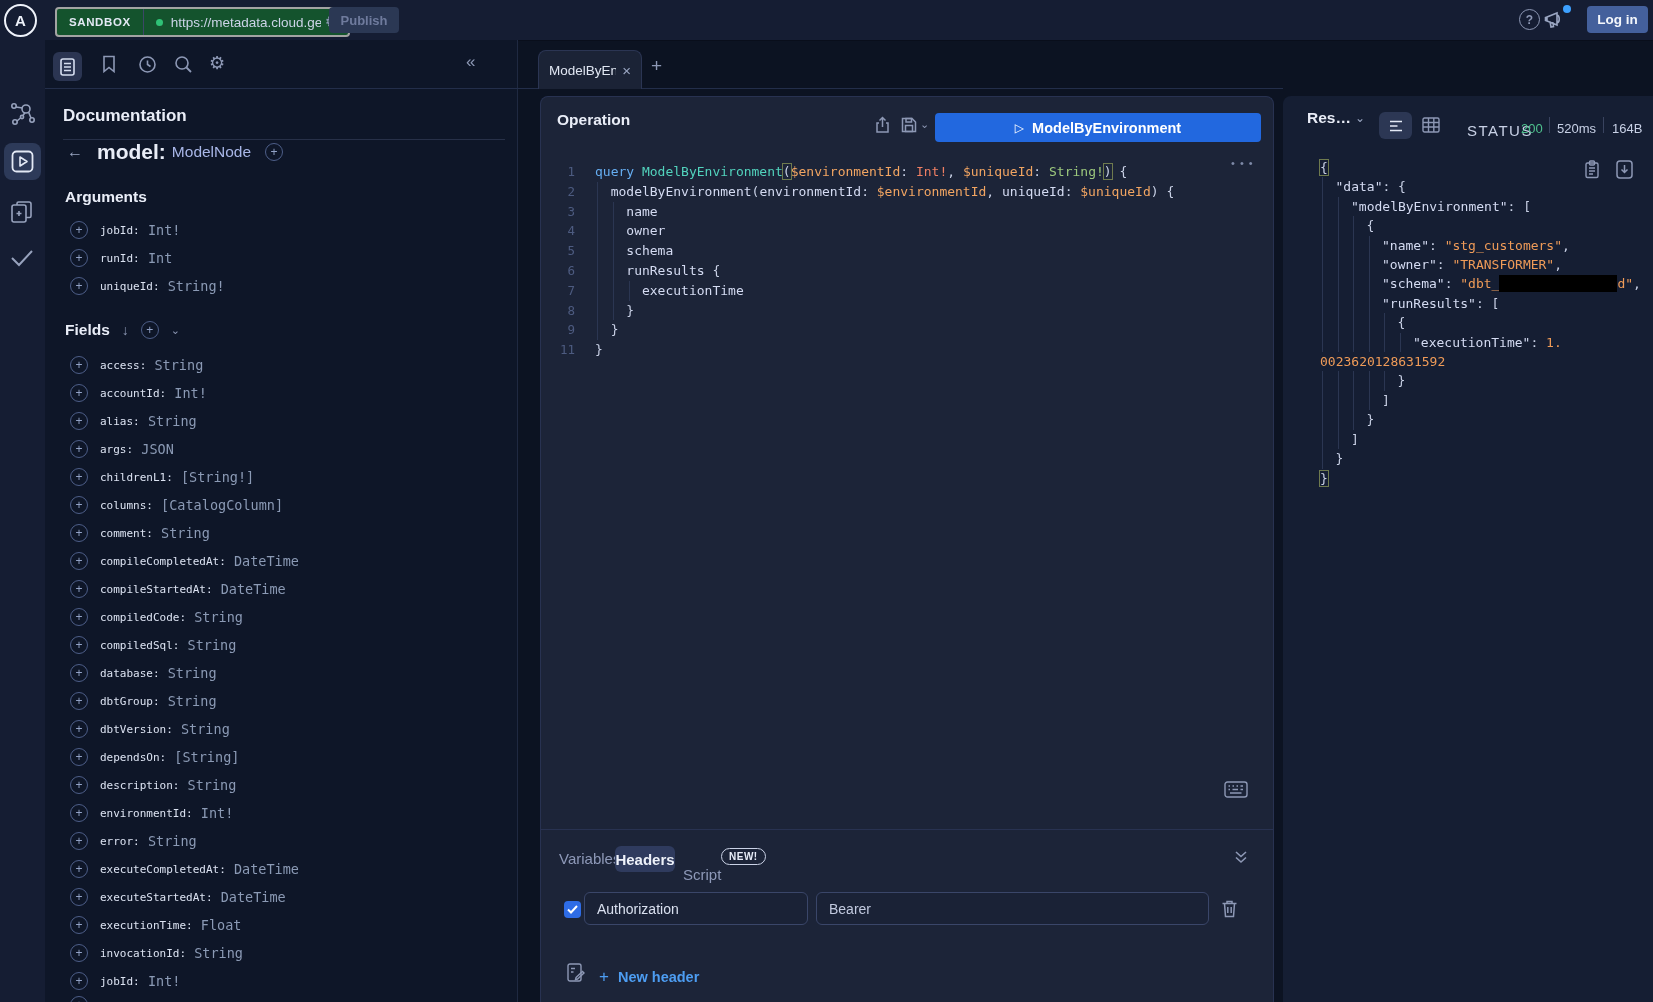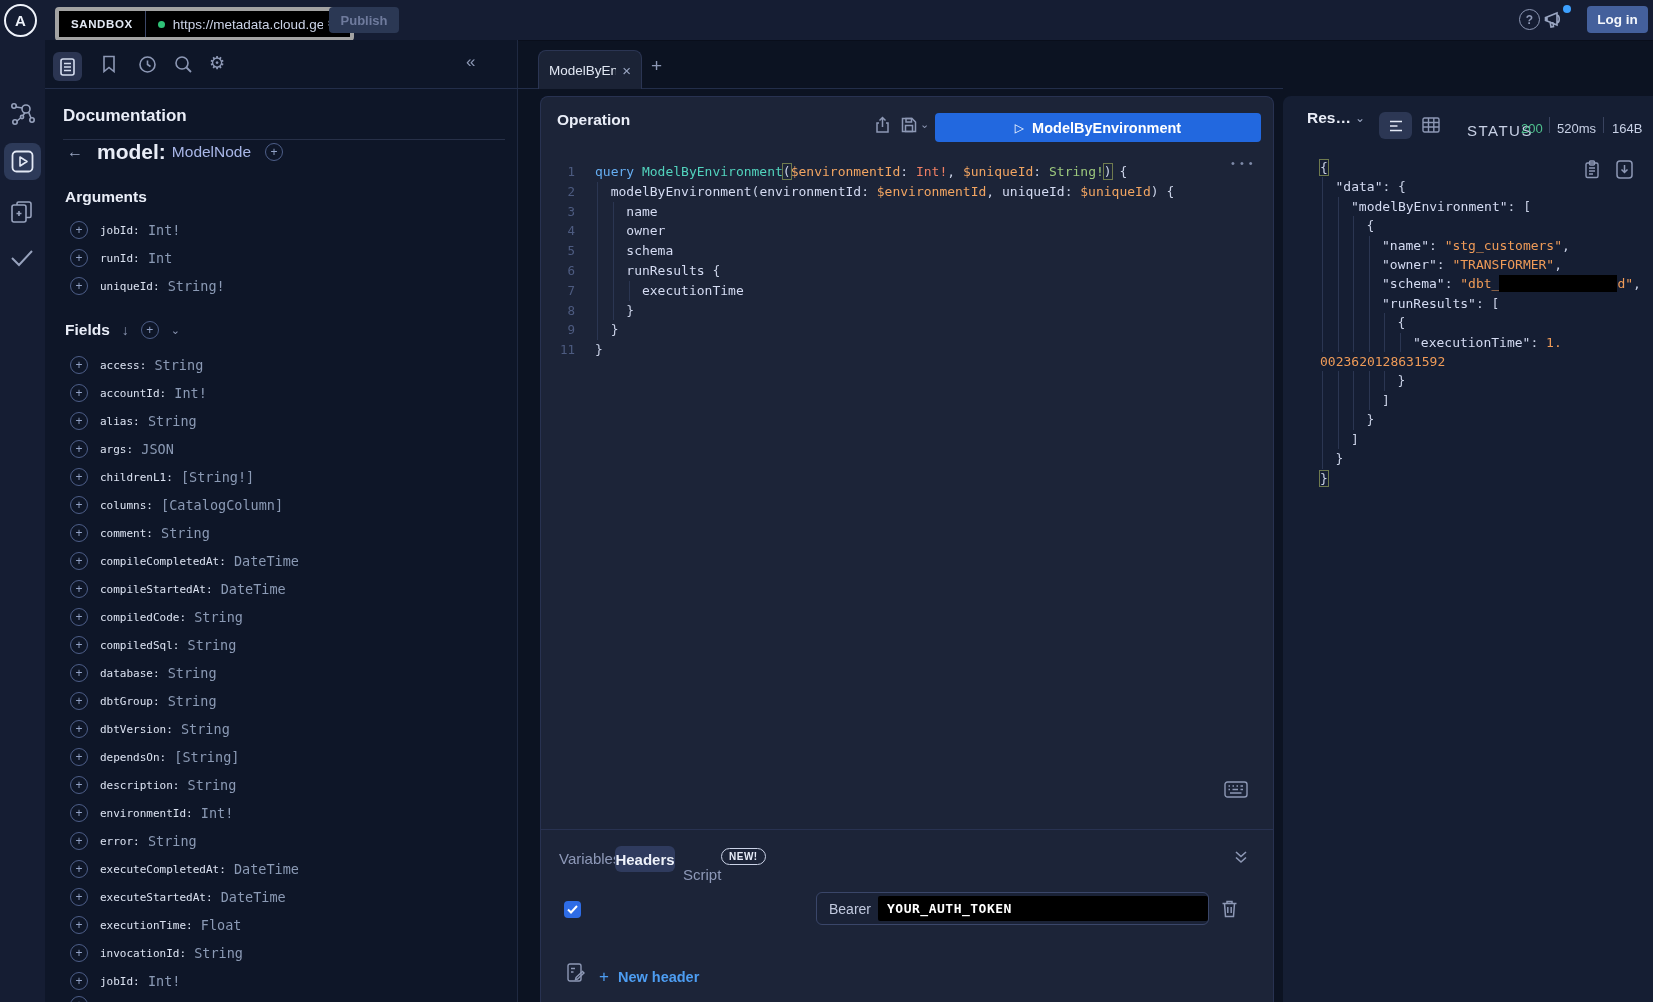--- a/index.html
+++ b/index.html
@@ -5,22 +5,22 @@
   html,body{margin:0;padding:0}
   body{position:relative;width:1653px;height:1002px;overflow:hidden;background:#0c1322;
        font-family:"Liberation Sans",sans-serif;-webkit-font-smoothing:antialiased}
   .abs{position:absolute}
   svg{display:block}
 
   
   .topbar{position:absolute;left:0;top:0;width:1653px;height:40px;background:#151d33;border-bottom:1px solid #090e1b}
   .logo{position:absolute;left:4px;top:4px;width:29px;height:29px;border:2px solid #eef2fa;border-radius:50%;
         color:#eef2fa;font-weight:bold;font-size:15px;display:flex;align-items:center;justify-content:center}
-  .urlpill{position:absolute;left:55px;top:7px;height:26px;border:4px solid #a3a3a3;border-radius:4px;
-           background:#000000;display:flex;align-items:center}
+  .urlpill{position:absolute;left:55px;top:7px;height:26px;border:2px solid #a3a3a3;border-radius:4px;
+           background:#14532d;display:flex;align-items:center}
   .sandbox{padding:0 12px;font-size:11.5px;font-weight:700;letter-spacing:.6px;color:#e3e9f4;
            border-right:1px solid #3c4768;height:26px;display:flex;align-items:center}
   .greendot{width:7px;height:7px;border-radius:50%;background:#2fc276;margin:0 8px 0 12px}
   .urltext{font-size:13.5px;color:#ccd4e8;width:150px;overflow:hidden;white-space:nowrap}
   .gearbtn{padding:0 9px 0 4px;color:#8d98b5;font-size:16px;line-height:26px;cursor:pointer}
   .publish{position:absolute;left:329px;top:7px;width:70px;height:26px;background:#2b3854;border-radius:4px;
            color:#6f7b9d;font-weight:700;font-size:13px;display:flex;align-items:center;justify-content:center}
   .help{position:absolute;left:1519px;top:9px;width:19px;height:19px;border:1.5px solid #8d98b5;border-radius:50%;
         color:#8d98b5;font-size:12px;font-weight:700;display:flex;align-items:center;justify-content:center}
   .notifdot{position:absolute;left:1563px;top:5px;width:8px;height:8px;border-radius:50%;background:#3da1ff}
@@ -433,25 +433,23 @@
   <div class="newbadge">NEW!</div>
   <svg class="collapse2" width="16" height="16" viewBox="0 0 16 16">
     <path d="M3 3 L8 7.5 L13 3 M3 8.5 L8 13 L13 8.5" fill="none" stroke="#8d98b5" stroke-width="1.6"></path>
   </svg>
 
   <div class="hcheck">
     <svg width="11" height="9" viewBox="0 0 11 9">
         <path d="M1 4.5 L4 7.5 L10 1" fill="none" stroke="#fff" stroke-width="2"></path>
       </svg>
   </div>
+  <input class="hinput" value="Authorization" style="">
   <div class="hvalue">
     <span class="bearer">Bearer</span>
-    <span class="tokenbox">
-      <span>YOUR_AUTH_TOKEN</span>
-    </span>
   </div>
   <svg class="trash" width="17" height="19" viewBox="0 0 17 19">
     <g fill="none" stroke="#8d98b5" stroke-width="1.5">
       <path d="M1.5 4.5 H15.5 M6 4.5 V2.5 H11 V4.5 M3.5 4.5 L4.5 17.5 H12.5 L13.5 4.5"></path>
       <path d="M6.8 8 V14 M10.2 8 V14"></path>
     </g>
   </svg>
 
   <svg class="envicon" width="18" height="20" viewBox="0 0 18 20">
     <g fill="none" stroke="#8d98b5" stroke-width="1.4">

